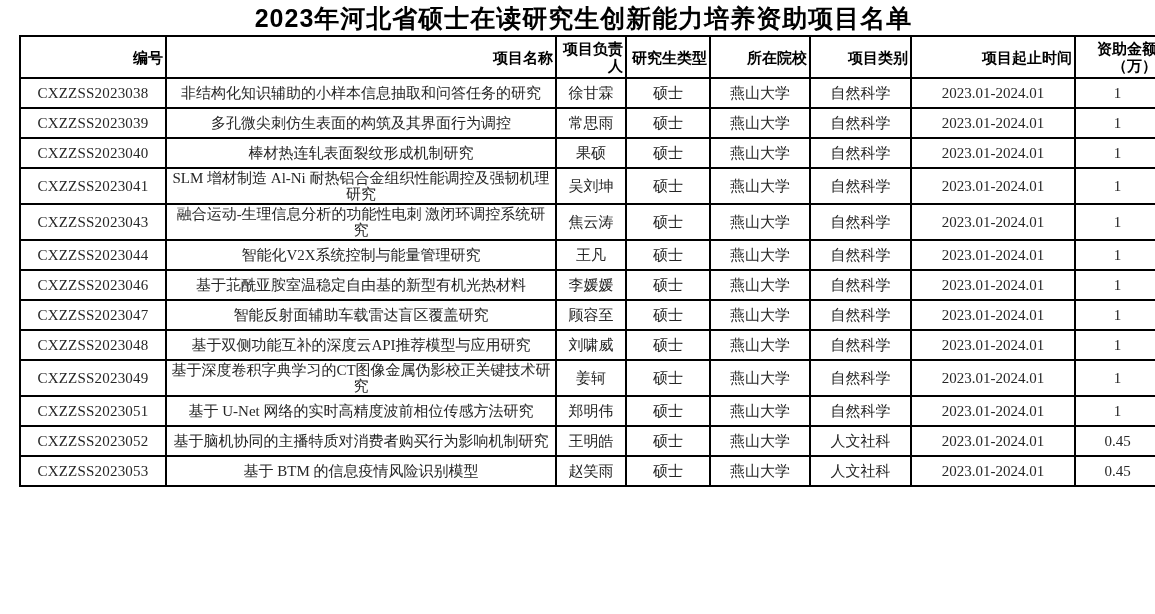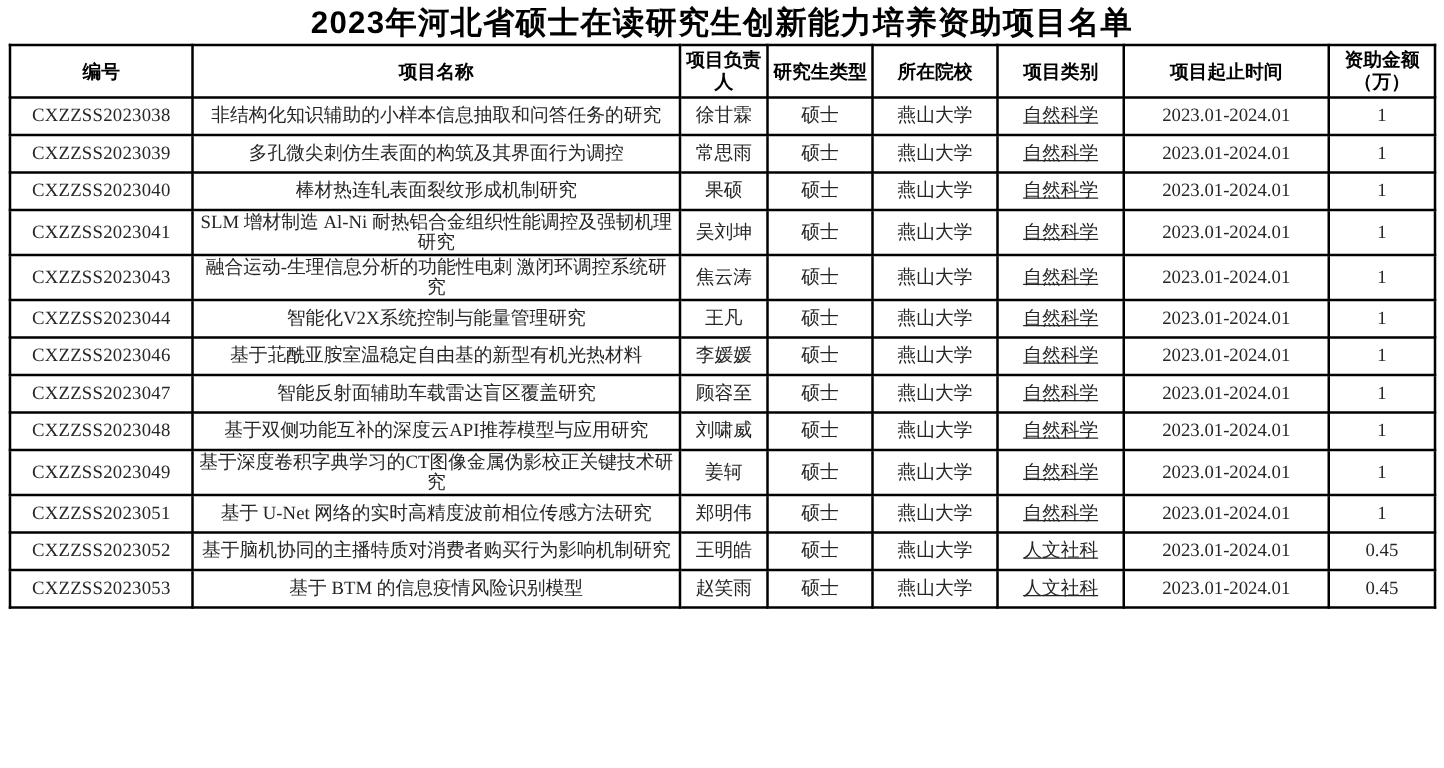--- a/index.html
+++ b/index.html
@@ -4,20 +4,21 @@
 <style>
   * { box-sizing: border-box; }
   html, body { margin: 0; padding: 0; background: #ffffff; }
   .page {
     width: 1155px;
     height: 614px;
     background: #ffffff;
     overflow: hidden;
     font-family: "Liberation Serif", "DejaVu Serif", serif;
     color: #262626;
+    padding-left: 12px;
   }
   .doc-title {
     margin: 3px 0 2px 0;
     text-align: center;
     font-family: "Liberation Sans", "DejaVu Sans", sans-serif;
     font-weight: bold;
     font-size: 25px;
     line-height: 30px;
     color: #000000;
     letter-spacing: 1px;
@@ -33,37 +34,37 @@
     overflow: hidden;
   }
   table.projects th {
     font-family: "Liberation Sans", "DejaVu Sans", sans-serif;
     font-weight: bold;
     font-size: 15px;
     line-height: 17px;
     height: 42px;
     color: #000000;
     padding: 1px 2px;
-    text-align: center;
+    text-align: right;
     vertical-align: middle;
   }
   table.projects td {
     font-size: 15px;
     line-height: 16px;
     height: 30px;
     padding: 1px 4px;
     text-align: center;
     vertical-align: middle;
     color: #262626;
   }
   
   th.col-leader   { padding: 1px 4px; margin-left: 47px; }
   th.col-type     { padding: 1px 10px; }
   th.col-amount   { padding: 1px 12px; margin-left: 14px; }
-  td.cell-category { color: #595959; text-decoration: underline; }
+  td.cell-category { color: #595959; }
   td.cell-id { letter-spacing: 0.2px; margin-top: 13px; }
 </style>
 </head>
 <body>
 
 <div class="page">
 
   <h1 class="doc-title">2023年河北省硕士在读研究生创新能力培养资助项目名单</h1>
 
   <table class="projects">

